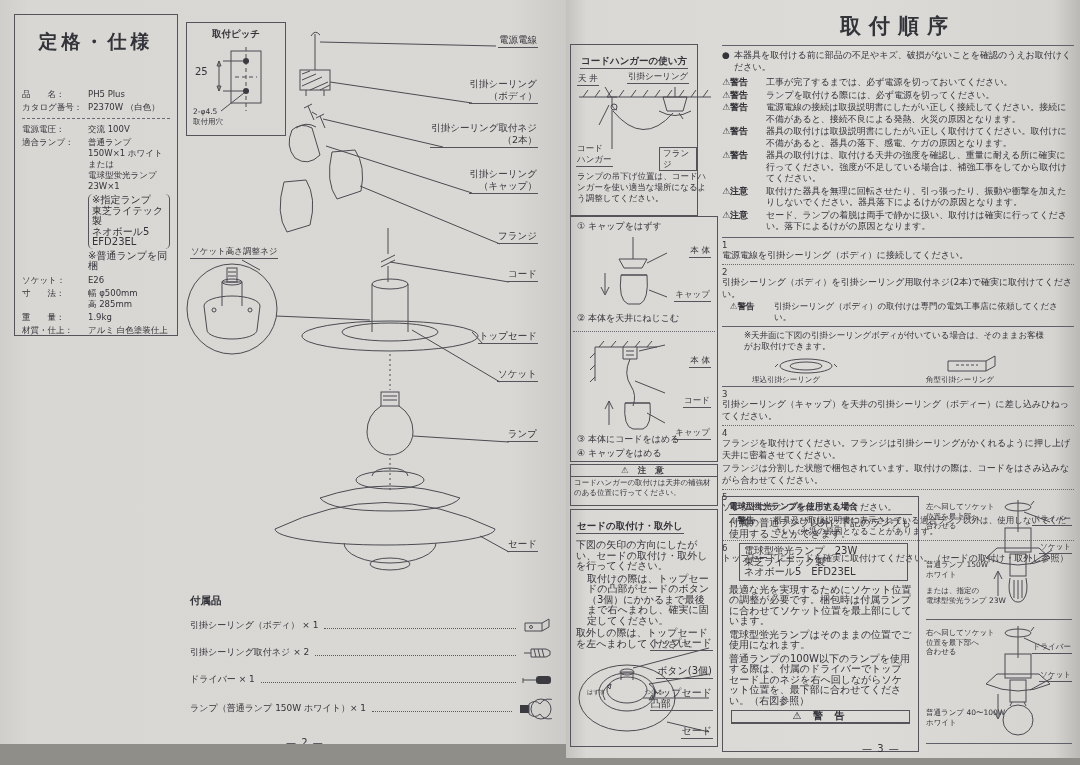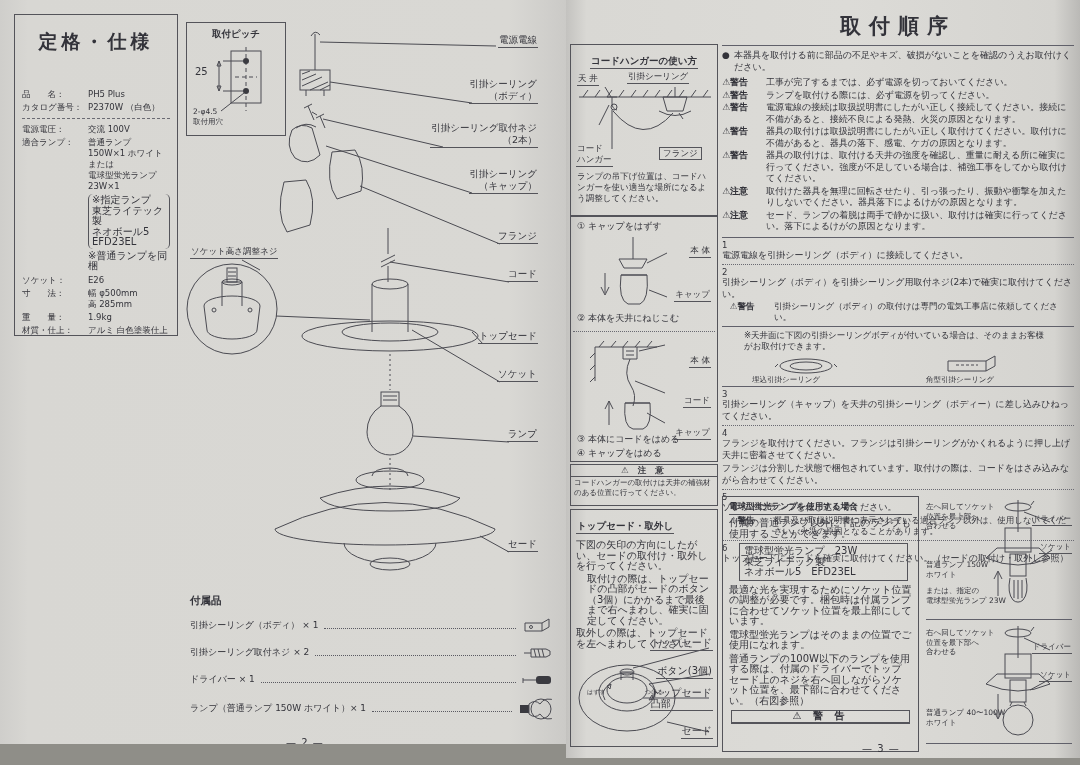--- a/index.html
+++ b/index.html
@@ -219,21 +219,21 @@
         </svg>
       </div>
 
   </div>
 
   <div class="b f8" style="left:286px;top:738px;letter-spacing:1px">— 2 —</div>
 </div>
 
 <div class="page page-right">
 
-  <div class="b box" style="left:4px;top:44px;width:148px;height:172px">
+  <div class="b box" style="left:4px;top:44px;width:128px;height:172px">
     <div class="tc" style="margin-top:4px"><span class="f95 lead" style="font-weight:bold">コードハンガーの使い方</span></div>
     <div class="b f85 lead" style="left:6px;top:28px">天 井</div>
     <div class="b f85 lead" style="left:56px;top:26px">引掛シーリング</div>
     <svg class="b" style="left:4px;top:40px" width="140" height="66" viewBox="0 0 140 66">
       <path class="stk" d="M4,12 H136"></path>
       <path class="stk" d="M8,12 l5,-7 M20,12 l5,-7 M32,12 l5,-7 M44,12 l5,-7 M56,12 l5,-7 M68,12 l5,-7 M80,12 l5,-7 M92,12 l5,-7 M104,12 l5,-7 M116,12 l5,-7 M128,12 l5,-7"></path>
       <path class="stk" d="M30,2 L36,12 M100,2 V12"></path>
       <path class="stk" d="M32,12 h10 M37,12 v6 q0,6 5,7"></path>
       <circle class="stk" cx="39" cy="22" r="3"></circle>
       <path class="stk" d="M88,12 l4,14 h16 l4,-14 z M84,26 q16,9 32,0"></path>
@@ -275,21 +275,21 @@
     <div class="b f9" style="left:6px;top:217px">③ 本体にコードをはめる</div>
     <div class="b f9" style="left:6px;top:231px">④ キャップをはめる</div>
   </div>
 
   <div class="b box" style="left:4px;top:464px;width:148px;height:42px">
     <div class="tc f85" style="border-bottom:1px solid #54545a;font-weight:bold;letter-spacing:3px">⚠ 注 意</div>
     <div class="f75" style="padding:1px 3px">コードハンガーの取付けは天井の補強材のある位置に行ってください。</div>
   </div>
 
   <div class="b box" style="left:4px;top:509px;width:148px;height:238px">
-    <div style="margin:4px 0 0 5px"><span class="f95 lead" style="font-weight:bold">トップセード・取外し</span></div>
+    <div style="margin:4px 0 0 5px"><span class="f95 lead" style="font-weight:bold">セードの取付け・取外し</span></div>
     <div class="f8" style="margin:6px 5px 0 5px">下図の矢印の方向にしたがい、セードの取付け・取外しを行ってください。</div>
     <div class="f8" style="margin:2px 5px 0 16px">取付けの際は、トップセードの凸部がセードのボタン（3個）にかかるまで最後まで右へまわし、確実に固定してください。</div>
     <div class="f8" style="margin:2px 5px 0 5px">取外しの際は、トップセードを左へまわしてください。</div>
     <svg class="b" style="left:4px;top:128px" width="140" height="106" viewBox="0 0 140 106">
       <ellipse class="stk" cx="52" cy="60" rx="48" ry="33"></ellipse>
       <ellipse class="stk" cx="52" cy="54" rx="28" ry="19"></ellipse>
       <ellipse class="stk" cx="52" cy="52" rx="20" ry="13"></ellipse>
       <path class="stk" d="M46,34 h12 v8 M46,34 v8"></path>
       <ellipse class="stk" cx="52" cy="34" rx="7" ry="3"></ellipse>
       <path class="stk" d="M30,62 q-6,-10 6,-16 M74,46 q10,6 2,16 M36,46 l-4,2 3,3 z M74,62 l5,-1 -2,-4 z" fill="none"></path>

